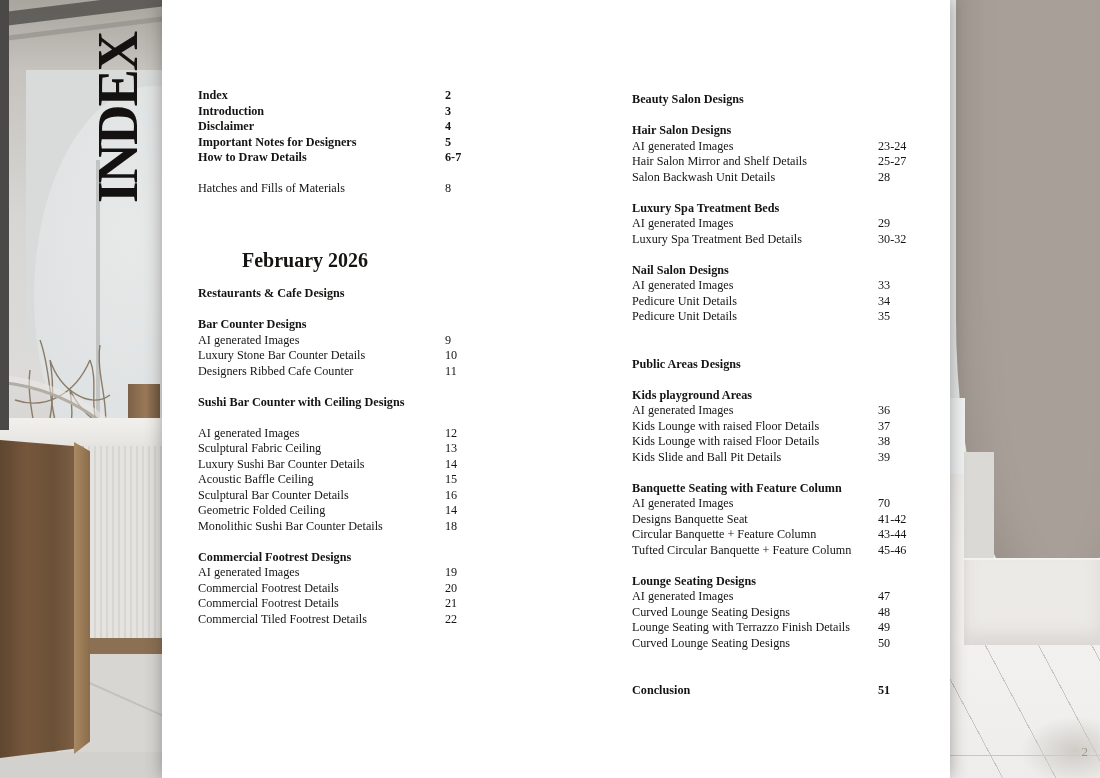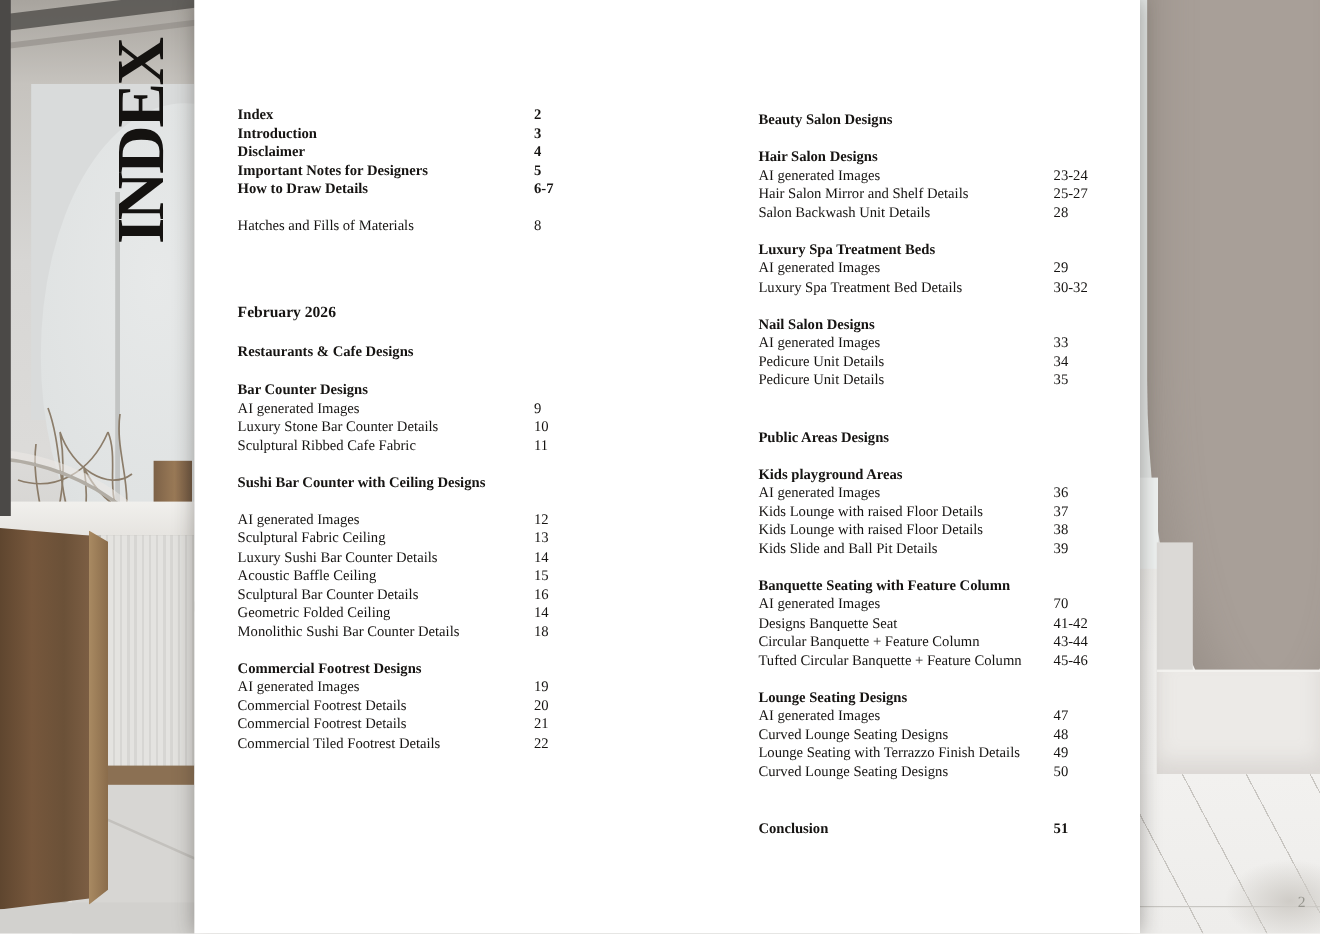--- a/index.html
+++ b/index.html
@@ -71,21 +71,21 @@
     white-space:nowrap;font-family:"Liberation Serif", serif;
   }
 
   
   .toc-col{position:absolute;top:0;width:310px;font-size:12.2px;line-height:15.5px;}
   .toc-col-left{left:36px;top:88px;}
   .toc-col-right{left:470px;top:92px;}
   .toc-col > :first-child{margin-top:0;}
   .toc-block{margin-top:15.5px;}
   .section-heading{font-weight:bold;margin-top:15.5px;}
-  .month-heading{font-weight:bold;font-size:13px;line-height:22px;margin-top:52px;}
+  .month-heading{font-weight:bold;font-size:20px;line-height:22px;margin-top:52px;margin-left:44px;}
   .space-before{margin-top:32px !important;}
   .toc-row{position:relative;}
   .toc-row .label{display:inline-block;}
   .toc-row .page{position:absolute;top:0;}
   .toc-col-left .toc-row .page{left:247px;}
   .toc-col-right .toc-row .page{left:246px;}
   .toc-row.bold, .heading-row{font-weight:bold;}
   .row-gap{height:15.5px;}
 </style>
 </head>
@@ -144,21 +144,21 @@
       </div>
       <div class="toc-block">
         <div class="toc-row"><span class="label">Hatches and Fills of Materials</span><span class="page">8</span></div>
       </div>
       <div class="month-heading">February 2026</div>
       <div class="section-heading">Restaurants &amp; Cafe Designs</div>
       <div class="toc-block">
         <div class="toc-row heading-row"><span class="label">Bar Counter Designs</span></div>
         <div class="toc-row"><span class="label">AI generated Images</span><span class="page">9</span></div>
         <div class="toc-row"><span class="label">Luxury Stone Bar Counter Details</span><span class="page">10</span></div>
-        <div class="toc-row"><span class="label">Sculptural Ribbed Cafe Fabric</span><span class="page">11</span></div>
+        <div class="toc-row"><span class="label">Designers Ribbed Cafe Counter</span><span class="page">11</span></div>
       </div>
       <div class="toc-block">
         <div class="toc-row heading-row"><span class="label">Sushi Bar Counter with Ceiling Designs</span></div>
         <div class="row-gap"></div>
         <div class="toc-row"><span class="label">AI generated Images</span><span class="page">12</span></div>
         <div class="toc-row"><span class="label">Sculptural Fabric Ceiling</span><span class="page">13</span></div>
         <div class="toc-row"><span class="label">Luxury Sushi Bar Counter Details</span><span class="page">14</span></div>
         <div class="toc-row"><span class="label">Acoustic Baffle Ceiling</span><span class="page">15</span></div>
         <div class="toc-row"><span class="label">Sculptural Bar Counter Details</span><span class="page">16</span></div>
         <div class="toc-row"><span class="label">Geometric Folded Ceiling</span><span class="page">14</span></div>

